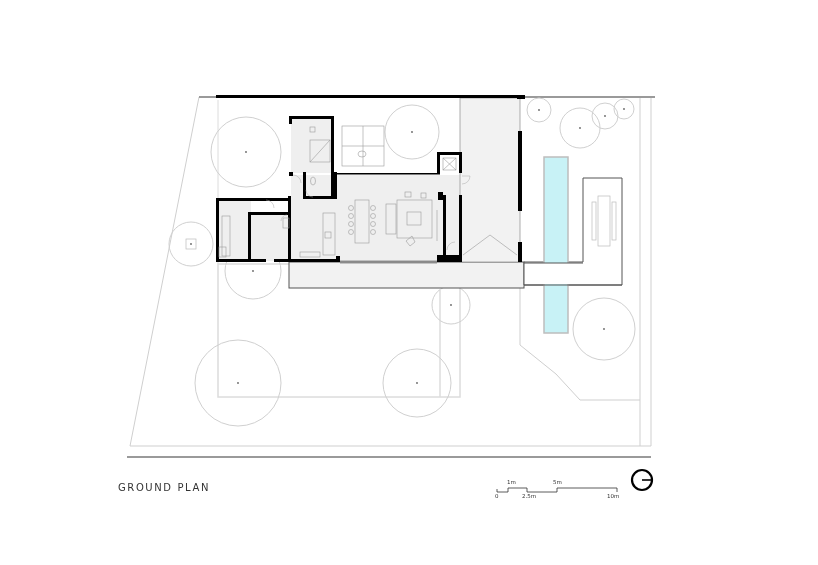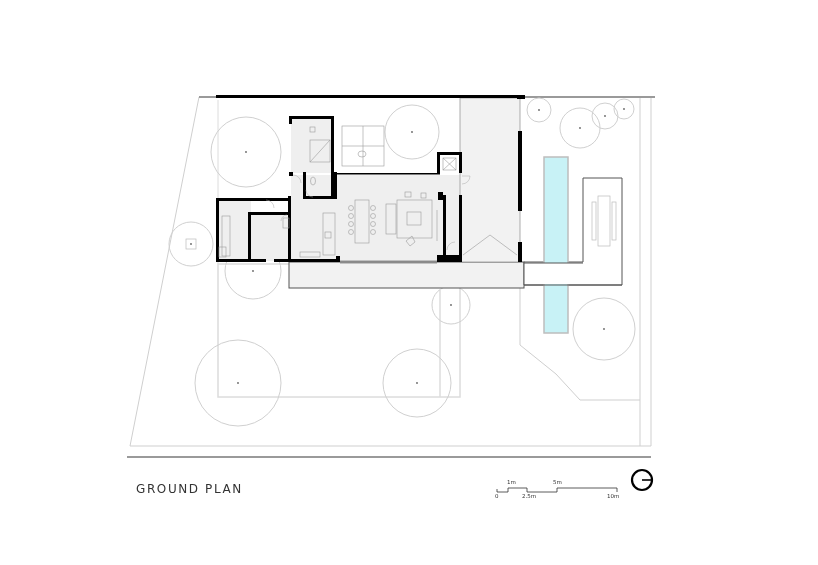--- a/index.html
+++ b/index.html
@@ -1,18 +1,18 @@
 <!DOCTYPE html>
 <html><head>
   <meta charset="utf-8">
   <style>
     html, body { margin: 0; padding: 0; background: #ffffff; }
     body { width: 818px; height: 565px; position: relative; overflow: hidden; font-family: "Liberation Sans", sans-serif; }
     #plan { position: absolute; left: 0; top: 0; width: 818px; height: 565px; }
-    .title { position: absolute; left: 136px; top: 482px; font-size: 12px; letter-spacing: 1.6px; color: #333; font-family: "DejaVu Sans", sans-serif; }
+    .title { position: absolute; left: 118px; top: 482px; font-size: 10px; letter-spacing: 1.6px; color: #333; font-family: "DejaVu Sans", sans-serif; }
     .scale-label { position: absolute; font-size: 5.5px; color: #333; font-family: "DejaVu Sans", sans-serif; }
   </style>
 </head>
 <body>
 
 <svg id="plan" viewBox="0 0 818 565" xmlns="http://www.w3.org/2000/svg">
 
   <g fill="none" stroke="#cfcfcf" stroke-width="1">
     <polyline points="199,97 130,446 651,446"></polyline>
     <line x1="130" y1="446" x2="130" y2="446"></line>

